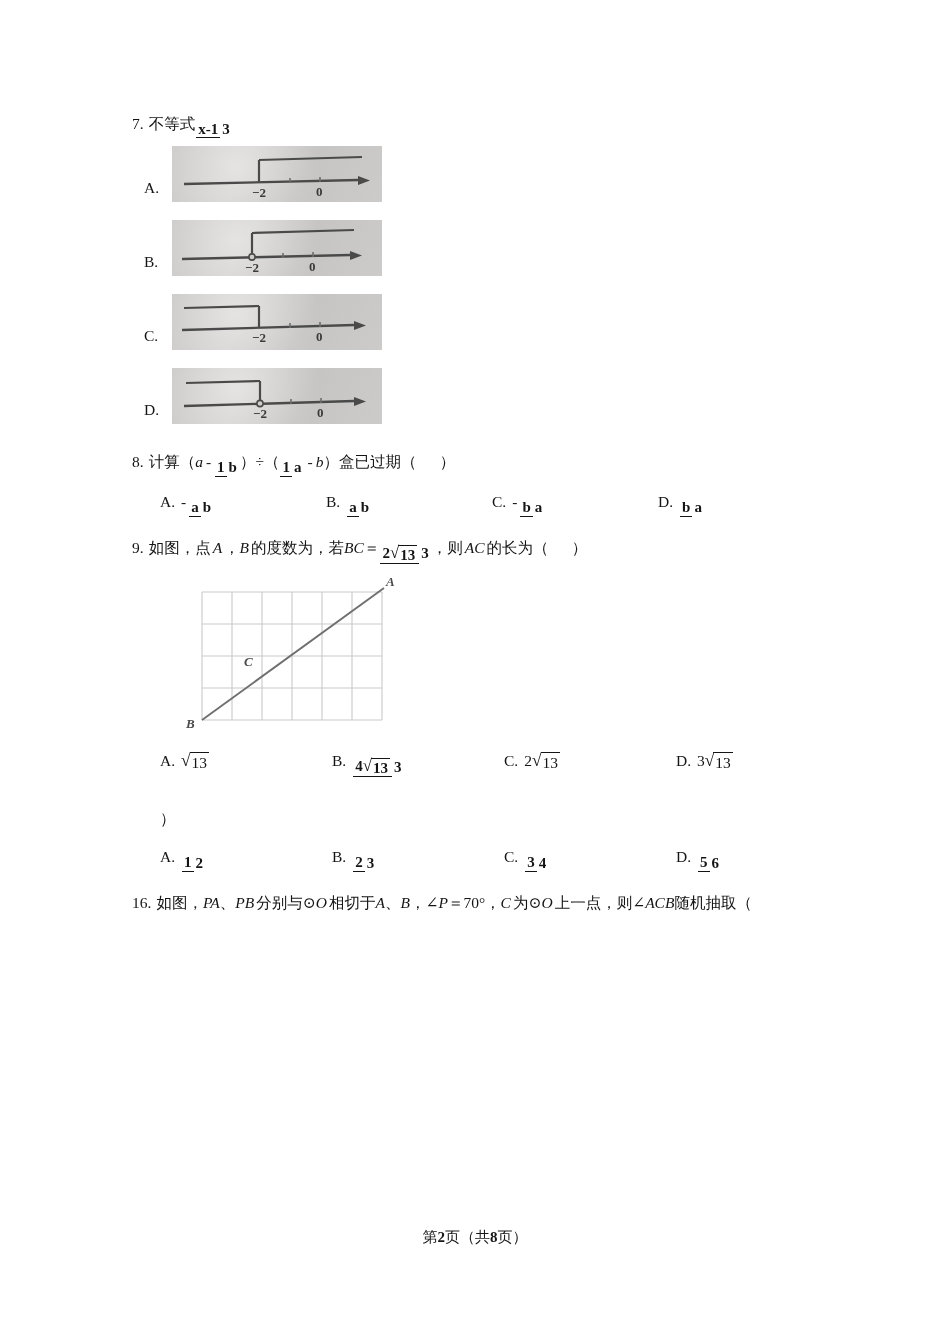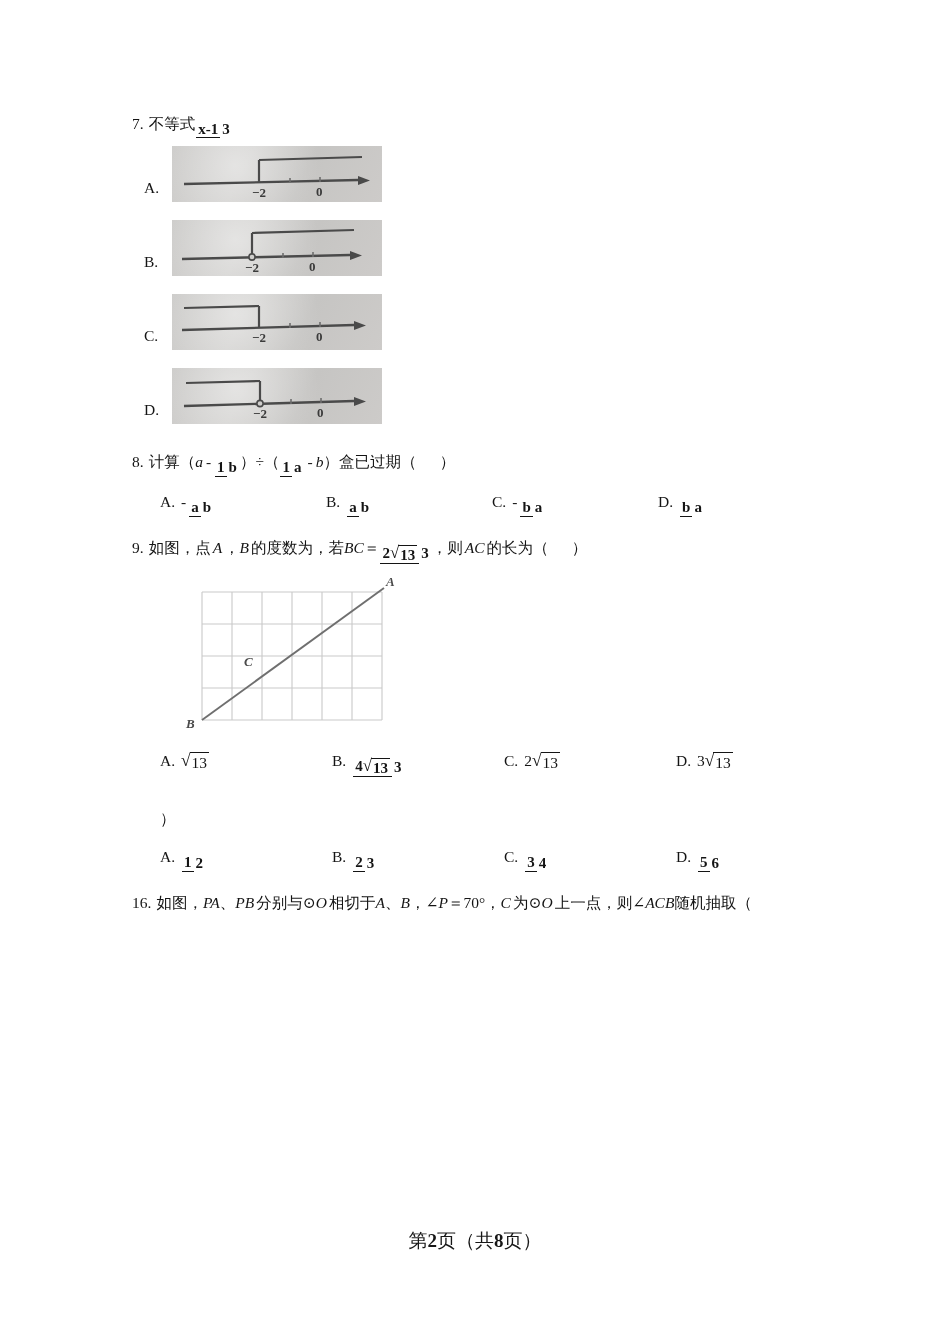--- a/index.html
+++ b/index.html
@@ -135,21 +135,21 @@
     margin-left: 40px;
   }
 
   
   .footer {
     position: absolute;
     left: 0;
     top: 1228px;
     width: 950px;
     text-align: center;
-    font-size: 19px;
+    font-size: 15px;
     color: #171717;
   }
   .footer b { font-weight: bold; }
   .sp-22 { height: 22px; }
   .sp-26 { height: 26px; }
 </style>
 </head>
 <body>
 
 <div class="page">

